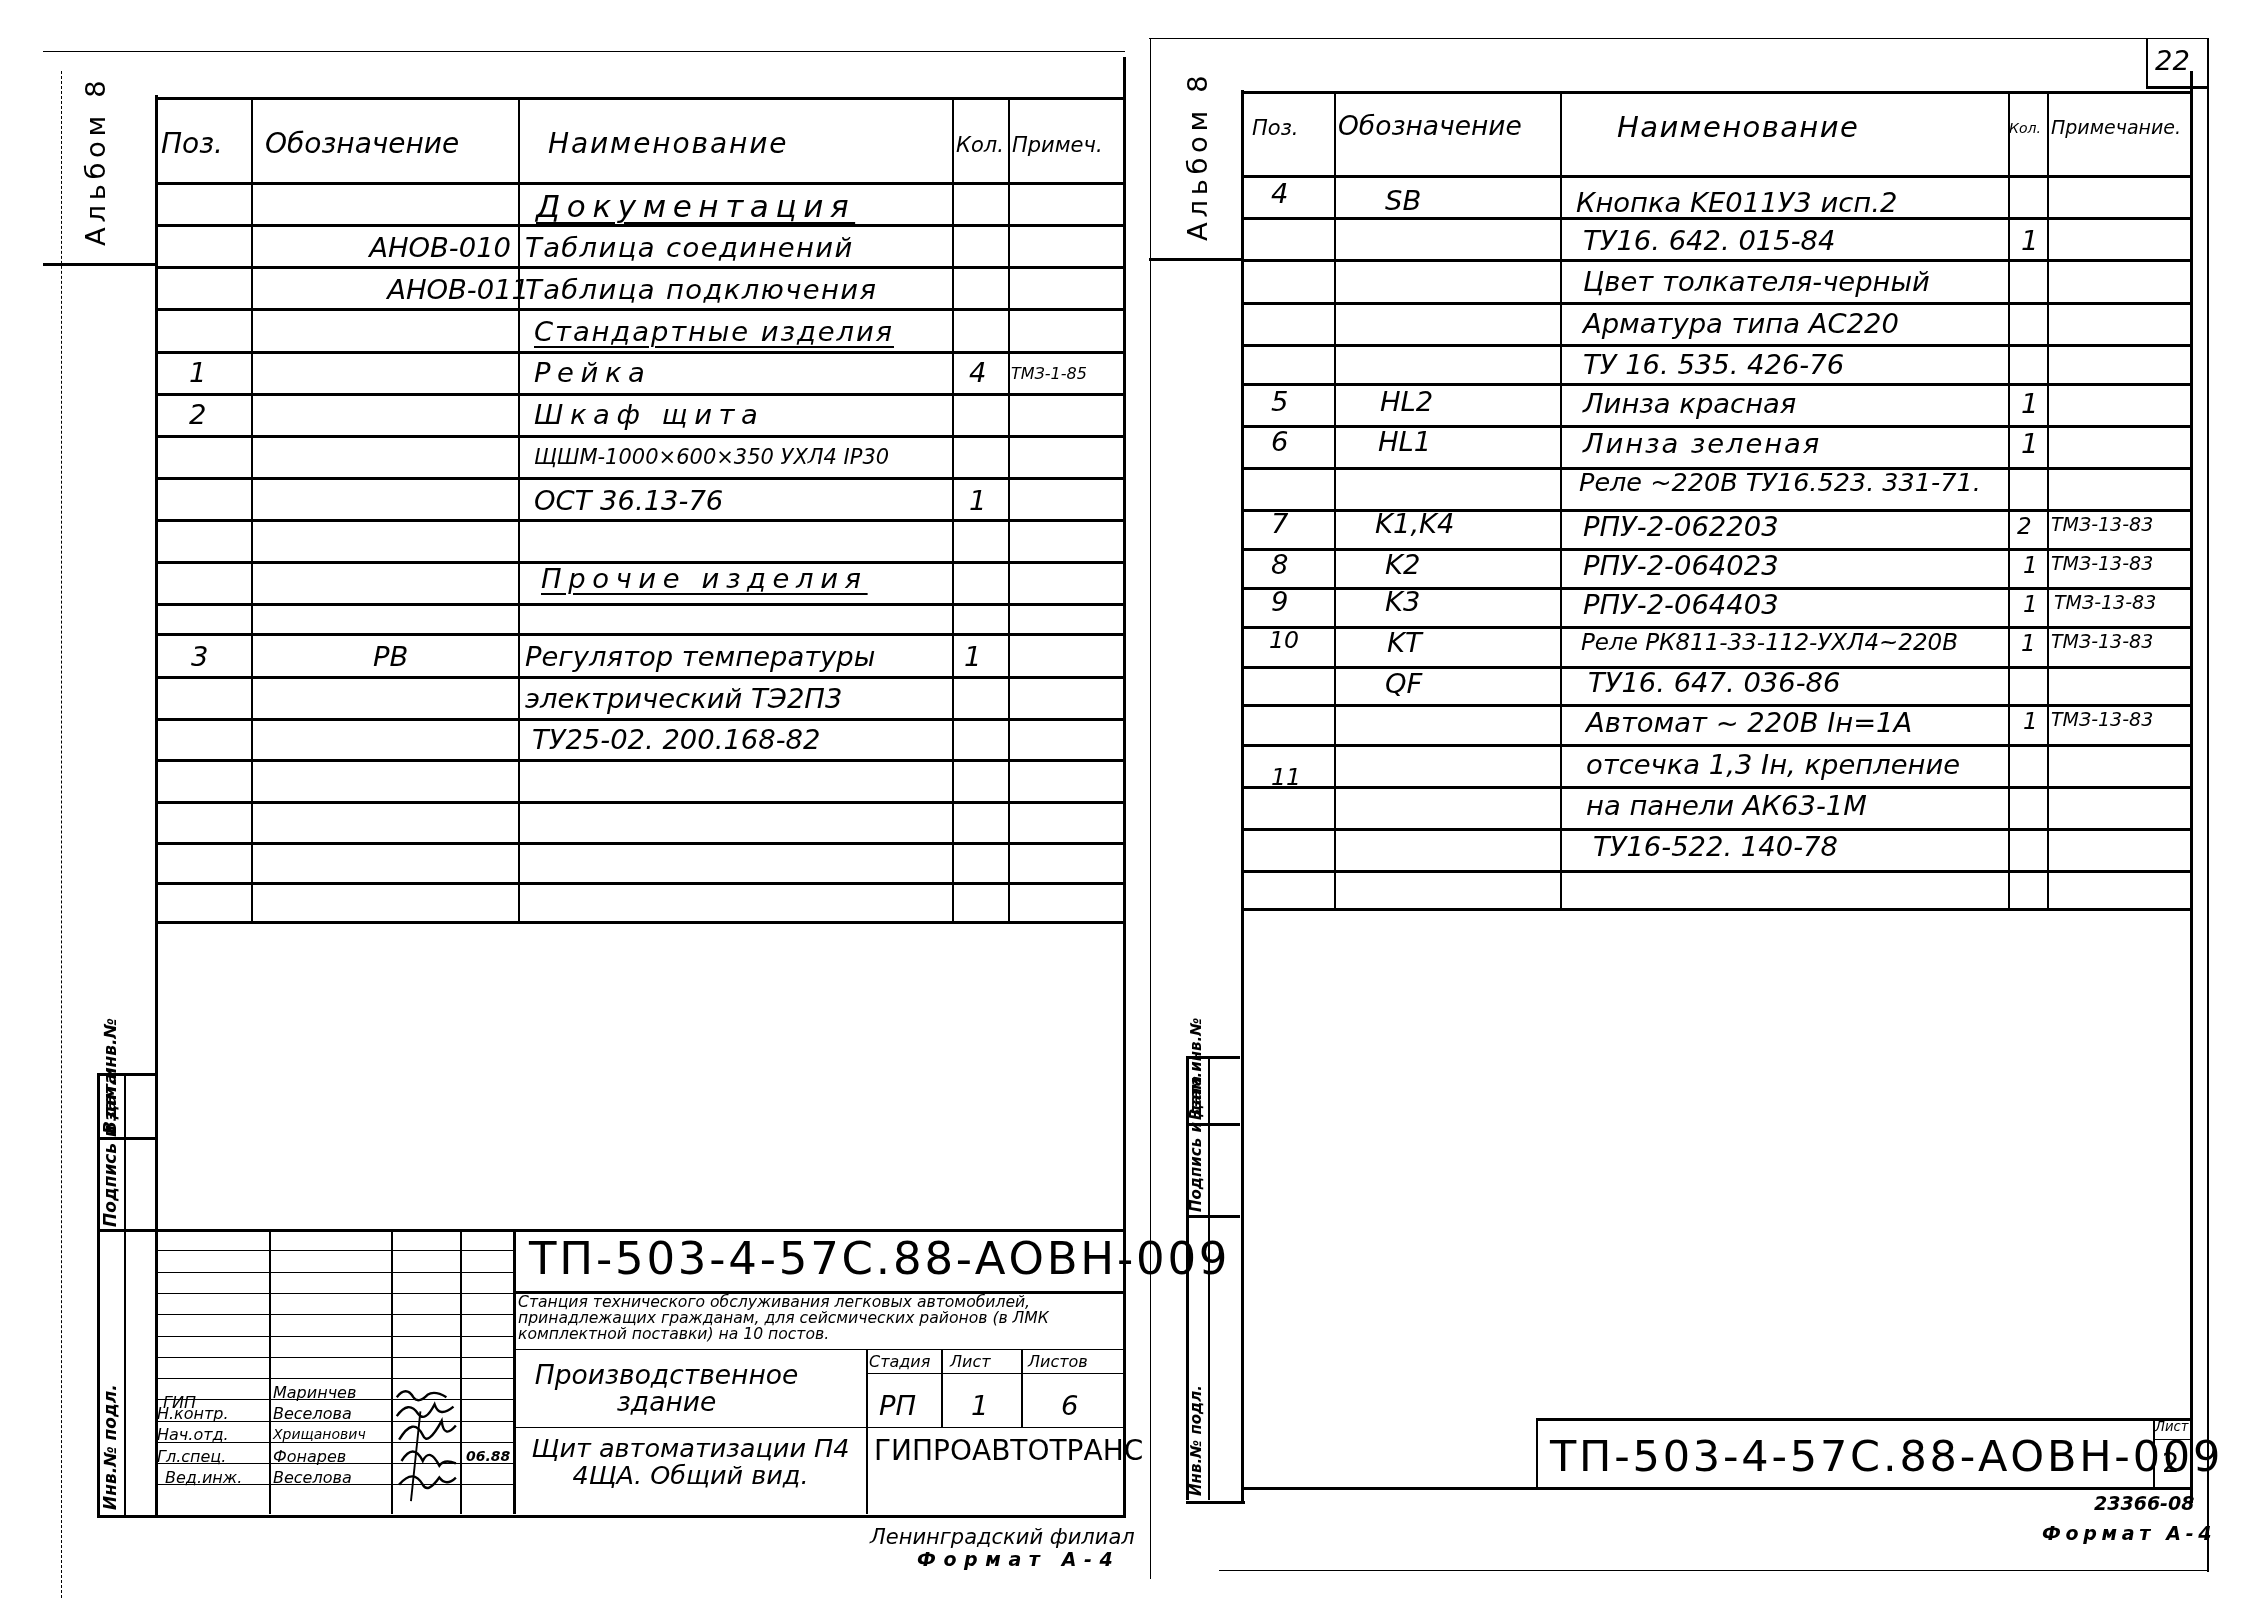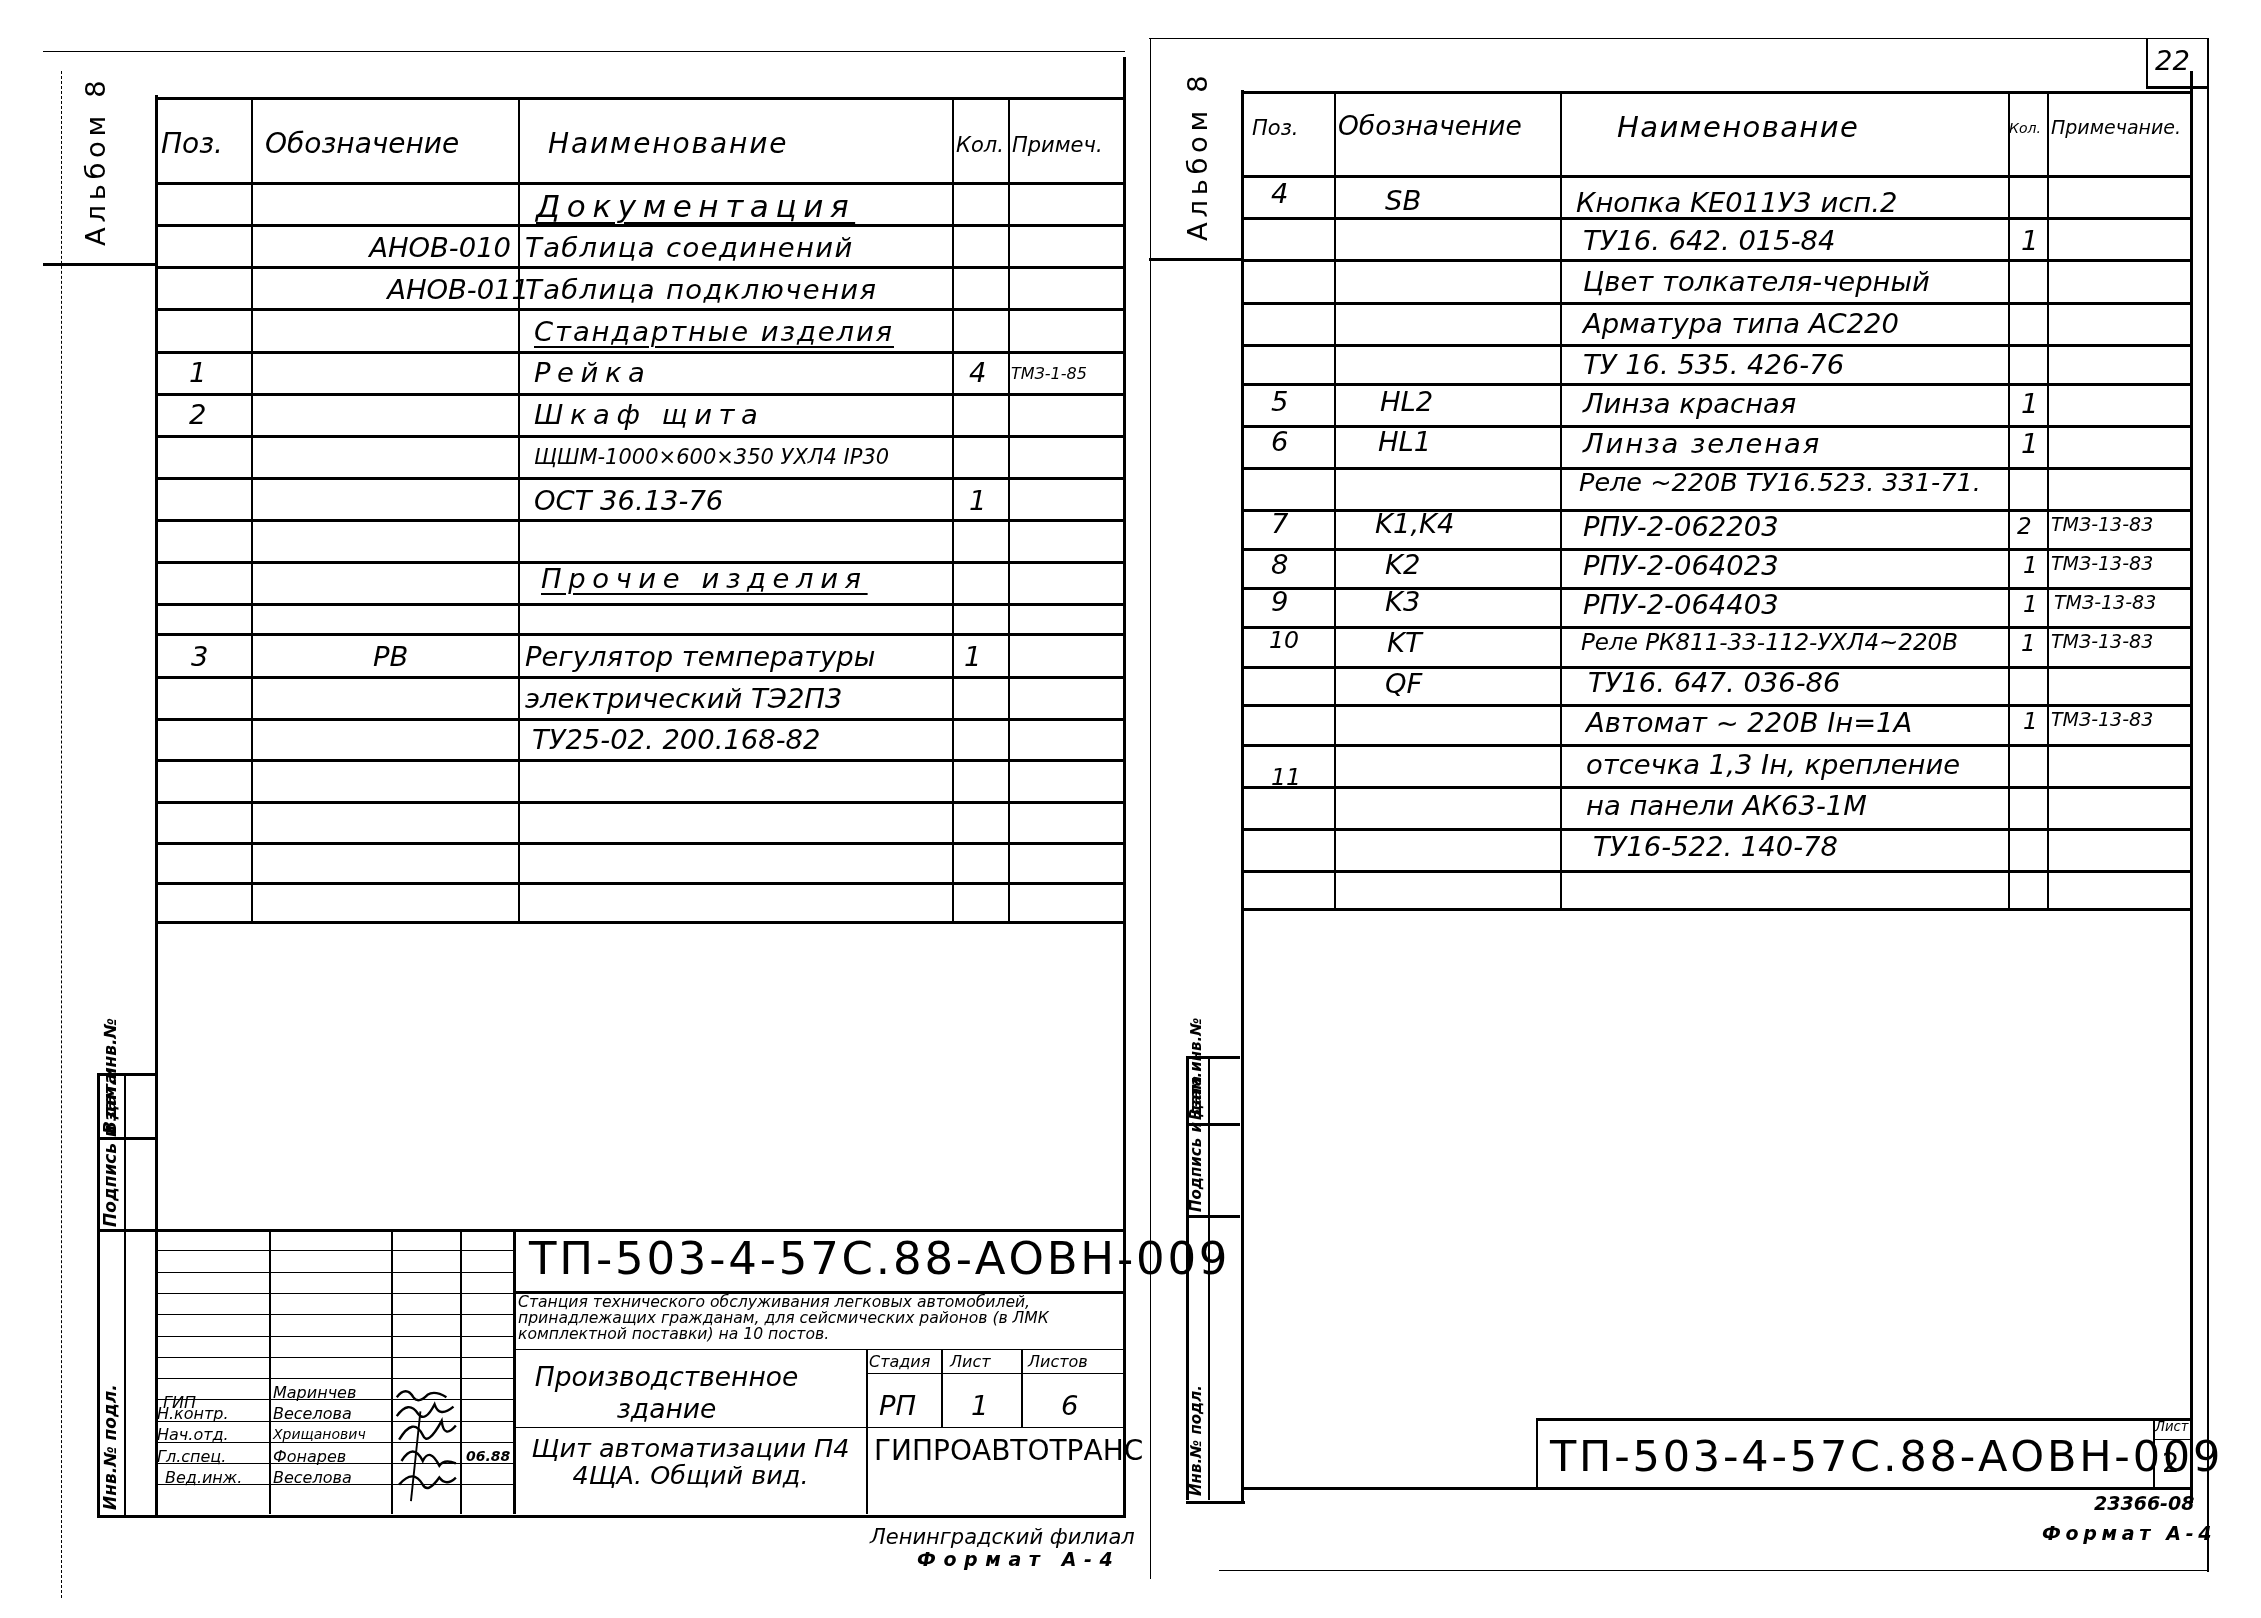--- a/index.html
+++ b/index.html
@@ -175,21 +175,21 @@
     <div class="vline" style="left:866px;top:1349px;height:165px;"></div>
     <div class="vline" style="left:941px;top:1349px;height:78px;"></div>
     <div class="vline" style="left:1021px;top:1349px;height:78px;"></div>
     <div class="hthin" style="left:866px;top:1373px;width:259px;"></div>
 
     <div class="txt big-code" style="left:529px;top:1236px;font-size:45px;">ТП-503-4-57С.88-АОВН-009</div>
     <div class="abs" style="left:518px;top:1294px;width:603px;font-size:15.6px;line-height:16px;font-style:italic;">Станция технического обслуживания легковых автомобилей, принадлежащих гражданам, для сейсмических районов (в ЛМК комплектной поставки) на 10 постов.</div>
     <div class="txt hdr" style="left:869px;top:1354px;font-size:16px;">Стадия</div>
     <div class="txt hdr" style="left:950px;top:1354px;font-size:16px;">Лист</div>
     <div class="txt hdr" style="left:1028px;top:1354px;font-size:16px;">Листов</div>
-    <div class="abs center" style="left:534px;top:1361px;width:265px;font-size:26.5px;font-style:italic;line-height:32px;">Производственное здание</div>
+    <div class="abs center" style="left:534px;top:1361px;width:265px;font-size:26.5px;font-style:italic;line-height:27px;">Производственное здание</div>
     <div class="txt cell" style="left:879px;top:1392px;">РП</div>
     <div class="txt cell" style="left:971px;top:1392px;">1</div>
     <div class="txt cell" style="left:1061px;top:1392px;">6</div>
     <div class="abs center" style="left:525px;top:1435px;width:331px;font-size:25.5px;font-style:italic;line-height:27.4px;">Щит автоматизации П4 4ЩА. Общий вид.</div>
     <div class="txt" style="left:874px;top:1437px;font-size:28px;font-style:normal;">ГИПРОАВТОТРАНС</div>
     <div class="txt tiny" style="left:870px;top:1479px;font-size:21px;margin-top:48px;">Ленинградский филиал</div>
   </div>
 
   <div class="txt small" style="left:917px;top:1550px;font-size:19px;letter-spacing:7.6px;font-weight:bold;">Формат А-4</div>
 </div>

